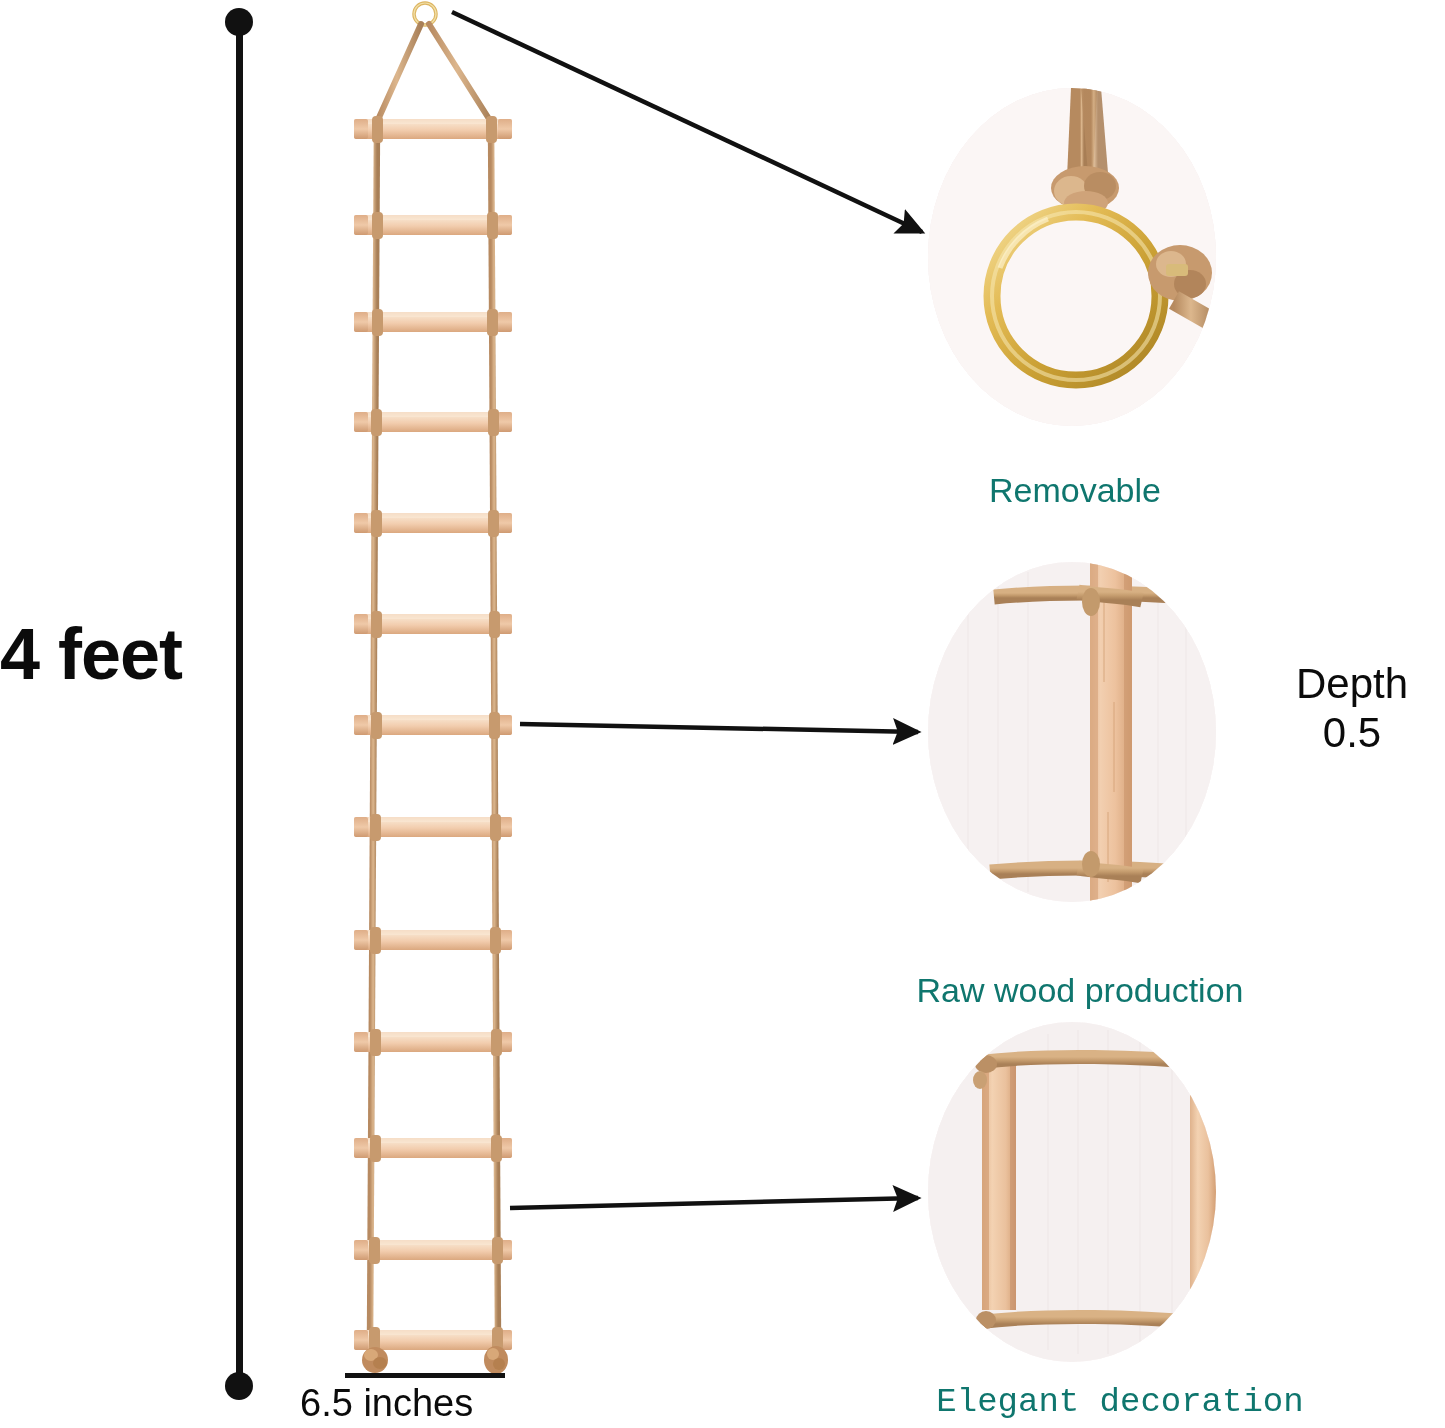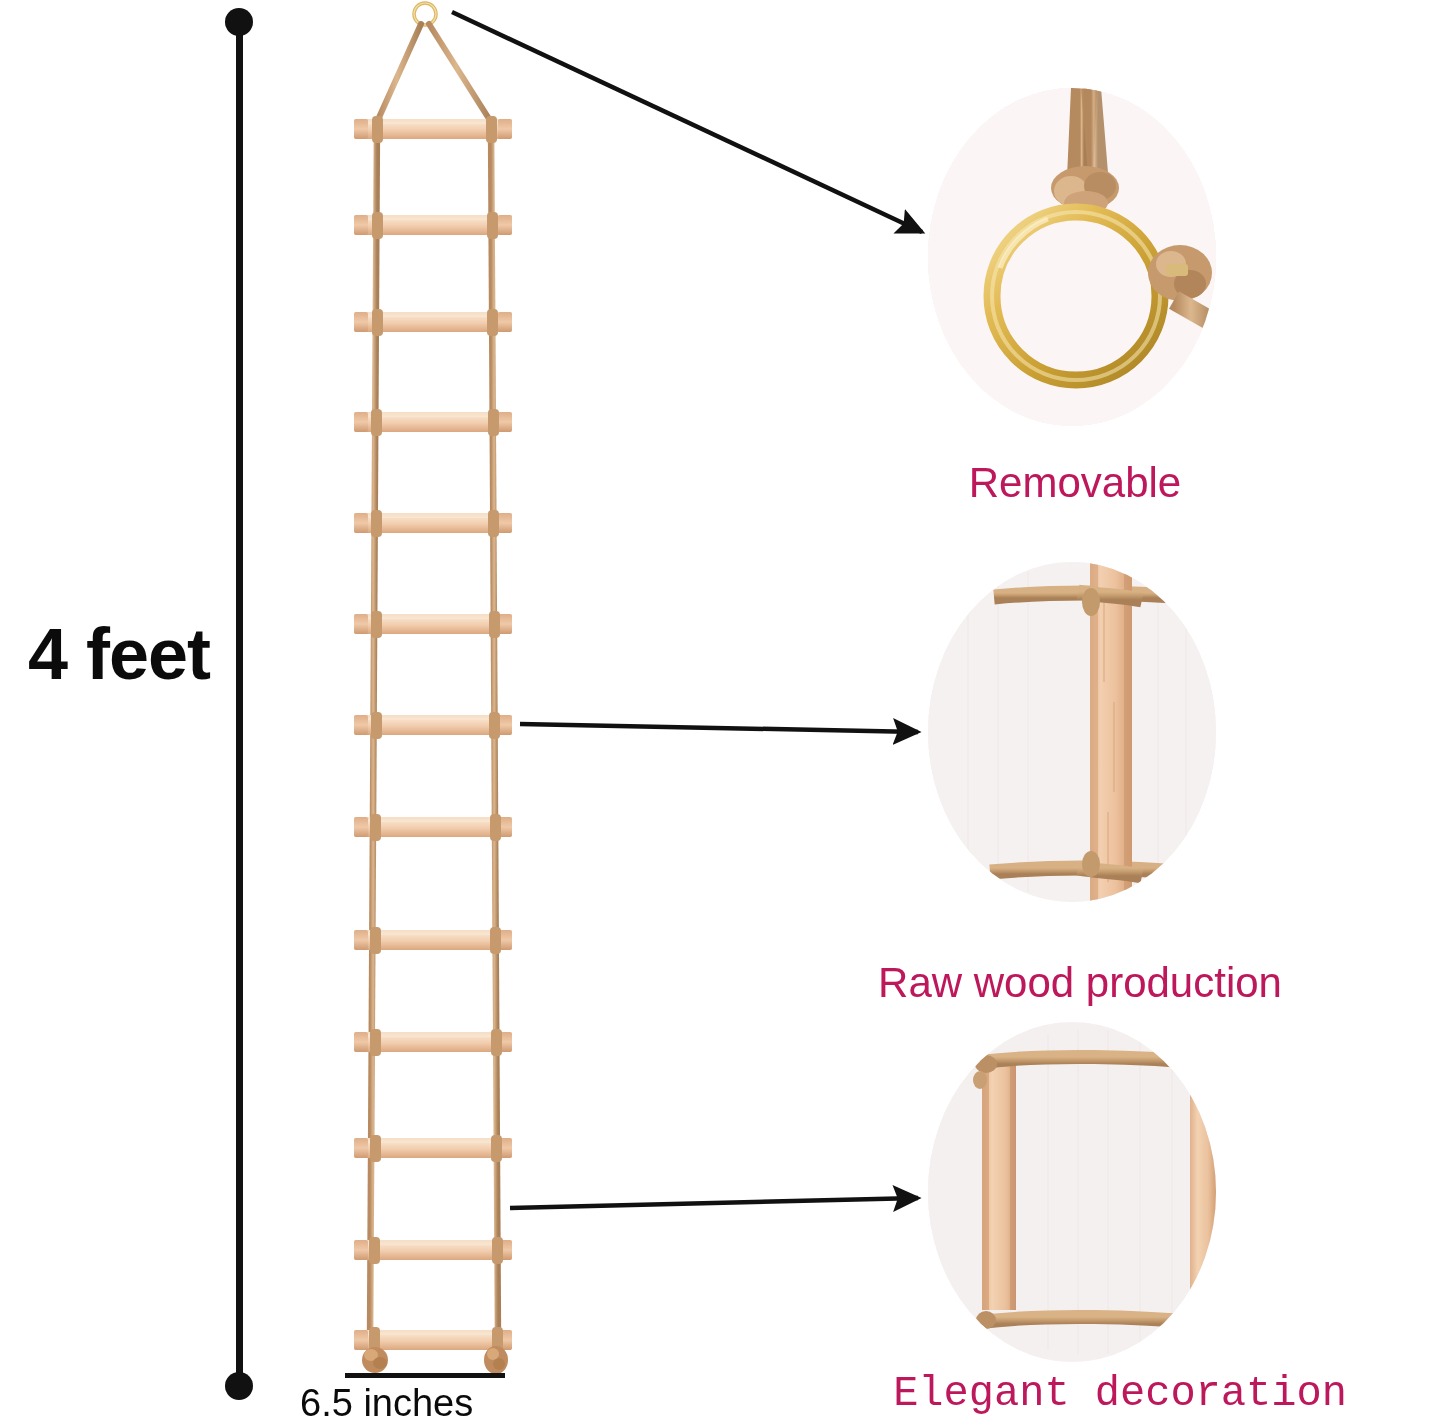--- a/index.html
+++ b/index.html
@@ -39,21 +39,20 @@
   #height-label {
     left: 0px;
     top: 618px;
     width: 232px;
     text-align: left;
     font-size: 72px;
     font-weight: 700;
     letter-spacing: -1px;
     line-height: 1;
     color: #0b0b0b;
-    margin-left: 28px;
   }
 
   
   #width-measure-line {
     left: 345px;
     top: 1373px;
     width: 160px;
     height: 5px;
     background: #111111;
   }
@@ -86,26 +85,27 @@
     background: #f7eff0;
     position: absolute;
   }
   #detail-circle-ring   { left: 928px; top: 88px;   width: 288px; height: 338px; }
   #detail-circle-depth  { left: 928px; top: 562px;  width: 288px; height: 340px; }
   #detail-circle-decor  { left: 928px; top: 1022px; width: 288px; height: 340px; }
   .detail-circle svg { display: block; width: 100%; height: 100%; }
 
   
   .caption {
-    font-size: 42px;
+    font-size: 34px;
     font-weight: 400;
-    color: #be185d;
+    color: #0f766e;
     line-height: 1.08;
     text-align: center;
     white-space: nowrap;
+    margin-top: 12px;
   }
   #caption-removable { left: 900px; top: 460px; width: 350px; }
   #caption-raw-wood  { left: 790px; top: 960px; width: 580px; }
   #caption-elegant   { left: 850px; top: 1372px; width: 540px; font-family: Liberation Mono, monospace; }
 
   #caption-depth {
     left: 1262px;
     top: 660px;
     width: 180px;
     font-size: 42px;
@@ -381,20 +381,22 @@
 
     <path d="M150 30 C170 34, 192 33, 214 38" stroke="url(#jute2)" stroke-width="15" fill="none"></path>
     <path d="M150 306 C170 310, 192 309, 214 314" stroke="url(#jute2)" stroke-width="15" fill="none"></path>
     <ellipse cx="163" cy="40" rx="9" ry="14" fill="#c39a6c"></ellipse>
     <ellipse cx="163" cy="302" rx="9" ry="13" fill="#c39a6c"></ellipse>
   </svg>
 </div>
 <div class="abs caption" id="caption-raw-wood">Raw wood production</div>
 
 <div class="abs" id="caption-depth">
+  <div>Depth</div>
+  <div>0.5</div>
 </div>
 
 <div class="detail-circle" id="detail-circle-decor">
   <svg viewBox="0 0 288 340" xmlns="http://www.w3.org/2000/svg">
     <defs>
       <linearGradient id="woodV3" x1="0" y1="0" x2="1" y2="0">
         <stop offset="0%" stop-color="#dfb28c"></stop>
         <stop offset="30%" stop-color="#f3d2b2"></stop>
         <stop offset="70%" stop-color="#eac19d"></stop>
         <stop offset="100%" stop-color="#d49f74"></stop>

